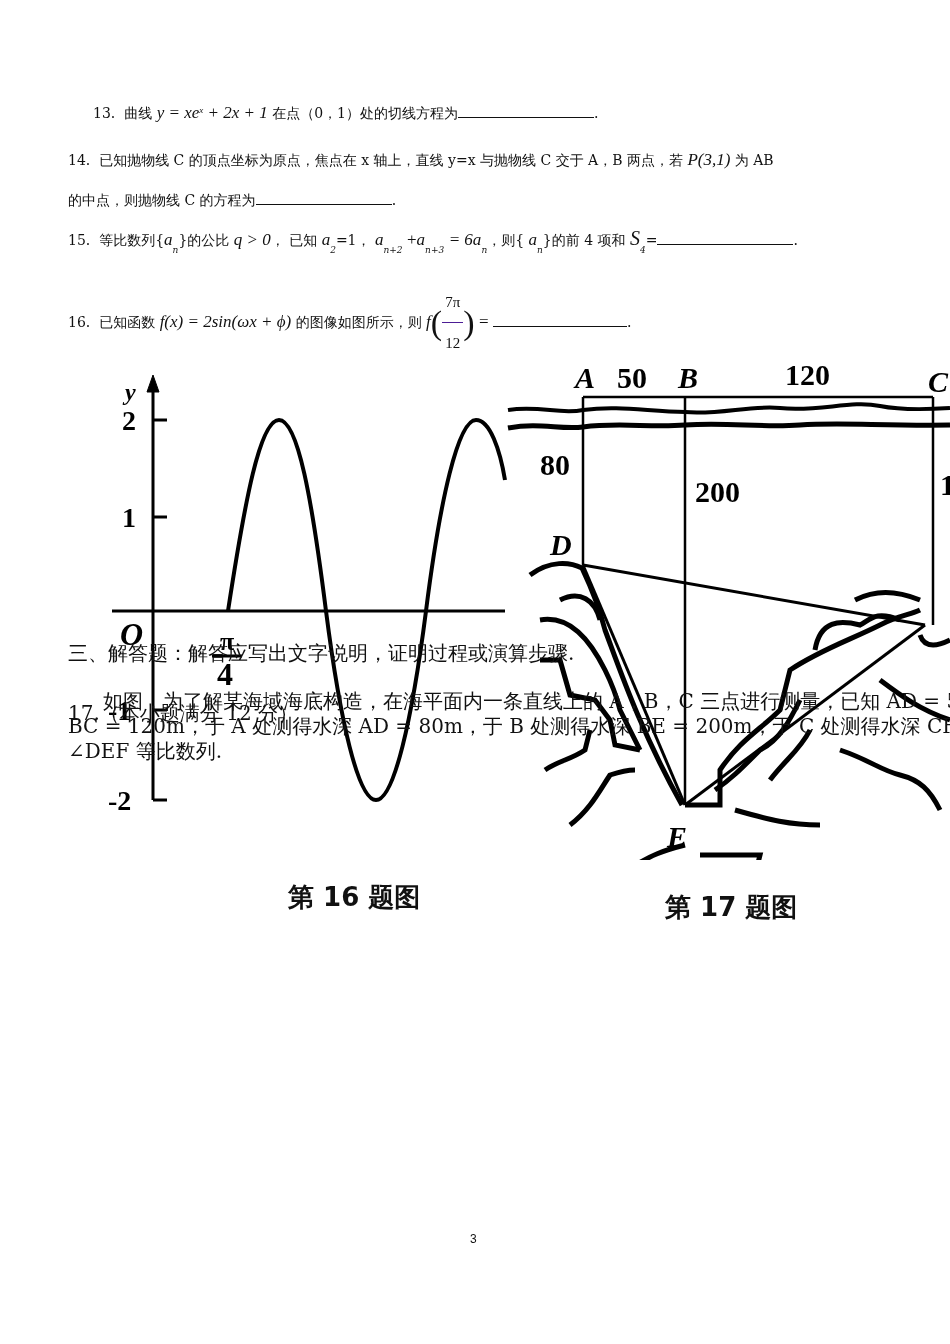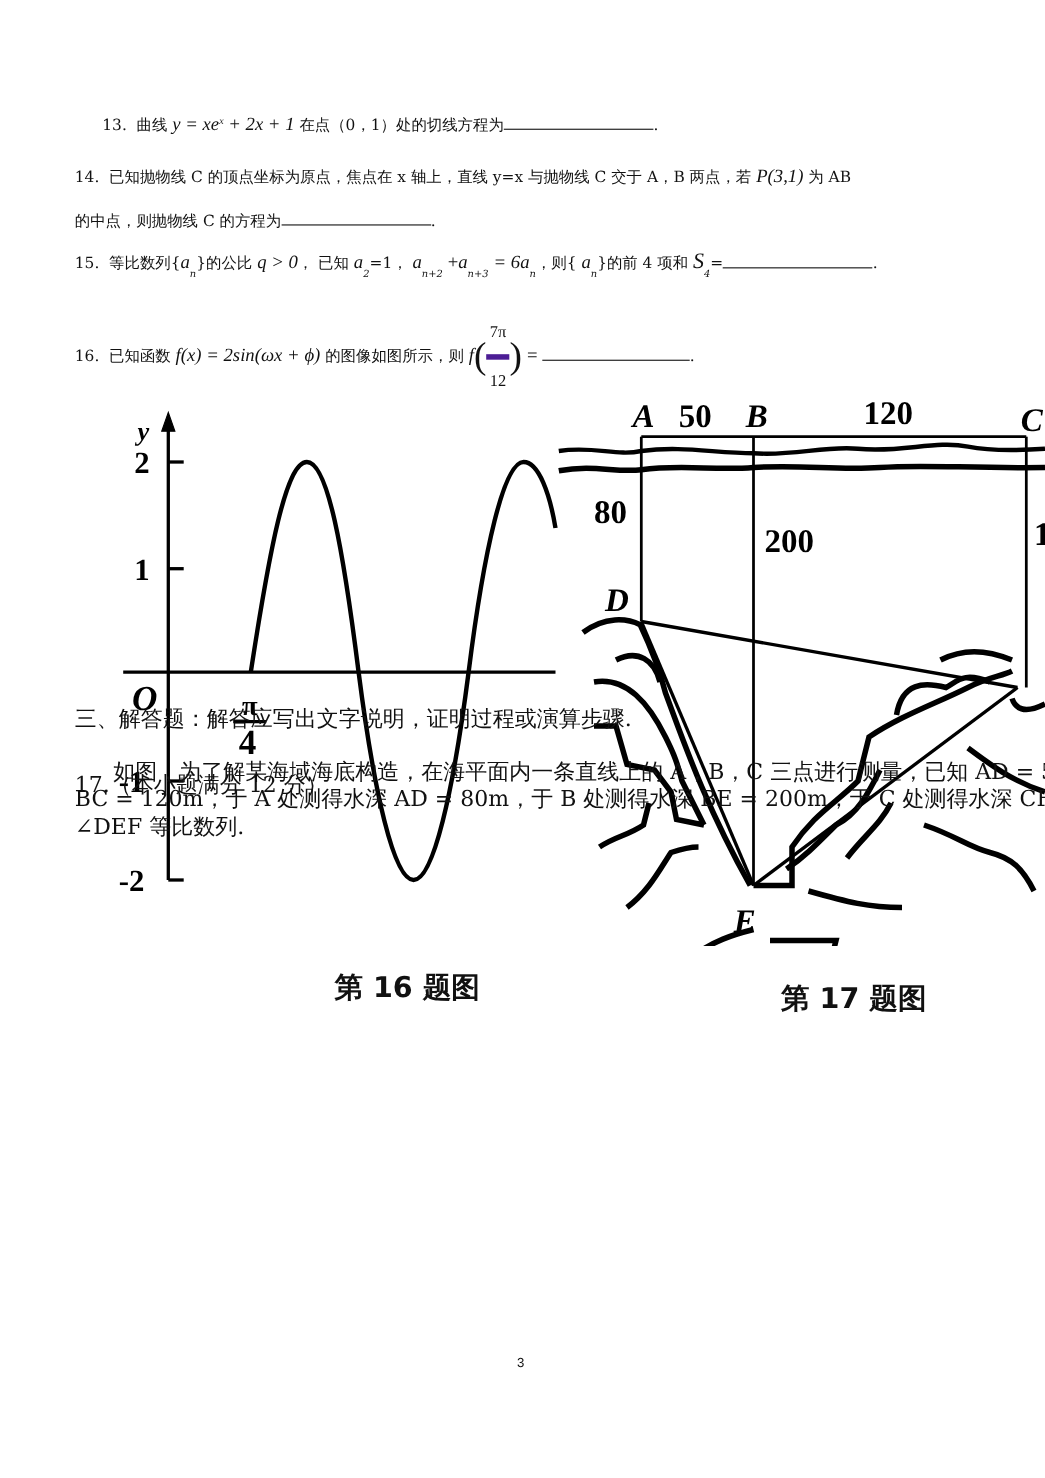--- a/index.html
+++ b/index.html
@@ -5,21 +5,21 @@
   html, body { margin:0; padding:0; background:#ffffff; }
   body { width:950px; height:1344px; position:relative; overflow:hidden;
          font-family:"DejaVu Serif","Liberation Serif",serif; color:#111; }
   .line { position:absolute; left:68px; font-size:14px; white-space:nowrap; line-height:20px; }
   .math { font-family:"Liberation Serif","DejaVu Serif",serif; font-style:italic; font-size:17px; }
   .up { font-family:"Liberation Serif",serif; font-size:17px; }
   .sub { font-size:9px; font-style:italic; position:relative; top:8px; }
   .sup { font-size:9px; font-style:italic; position:relative; top:-5px; }
   .blank { display:inline-block; border-bottom:1px solid #111; height:14px; vertical-align:baseline; }
   .frac { display:inline-flex; flex-direction:column; align-items:center; vertical-align:middle; font-family:"Liberation Serif",serif; font-size:15px; }
-  .frac .num { border-bottom:5px solid #4c1d95; padding:0 3px; }
+  .frac .num { border-bottom:1px solid #4c1d95; padding:0 3px; }
   .paren { font-size:34px; font-family:"Liberation Serif",serif; font-weight:100; vertical-align:middle; }
   .fig { position:absolute; }
   .caption { position:absolute; font-family:"DejaVu Sans",sans-serif; font-weight:bold; font-size:26px; }
   .txt { position:absolute; font-size:20px; white-space:nowrap; }
   .page-num { position:absolute; left:470px; top:1232px; font-size:12px; font-family:"Liberation Sans",sans-serif; }
 </style>
 </head>
 <body>
 
 <div class="line" style="top:103px;margin-left:25px;">
@@ -131,16 +131,16 @@
     <text x="167" y="497" font-style="italic">E</text>
   </g>
 </svg>
 
 <div class="txt" style="left:68px;top:640px;">三、解答题：解答应写出文字说明，证明过程或演算步骤.</div>
 <div class="txt" style="left:68px;top:664px;margin-top:36px;">17.（本小题满分 12 分）</div>
 <div class="txt" style="left:103px;top:688px;">如图，为了解某海域海底构造，在海平面内一条直线上的 A，B，C 三点进行测量，已知 AD = 50m，</div>
 <div class="txt" style="left:68px;top:713px;">BC = 120m，于 A 处测得水深 AD = 80m，于 B 处测得水深 BE = 200m，于 C 处测得水深 CF = 110m，求</div>
 <div class="txt" style="left:68px;top:738px;">∠DEF 等比数列.</div>
 
-<div class="caption" style="left:304px;top:880px;text-align:center;">第 16 题图</div>
-<div class="caption" style="left:665px;top:890px;margin-left:45px;">第 17 题图</div>
+<div class="caption" style="left:288px;top:880px;text-align:center;">第 16 题图</div>
+<div class="caption" style="left:665px;top:890px;">第 17 题图</div>
 
 <div class="page-num">3</div>
 
 </body></html>

